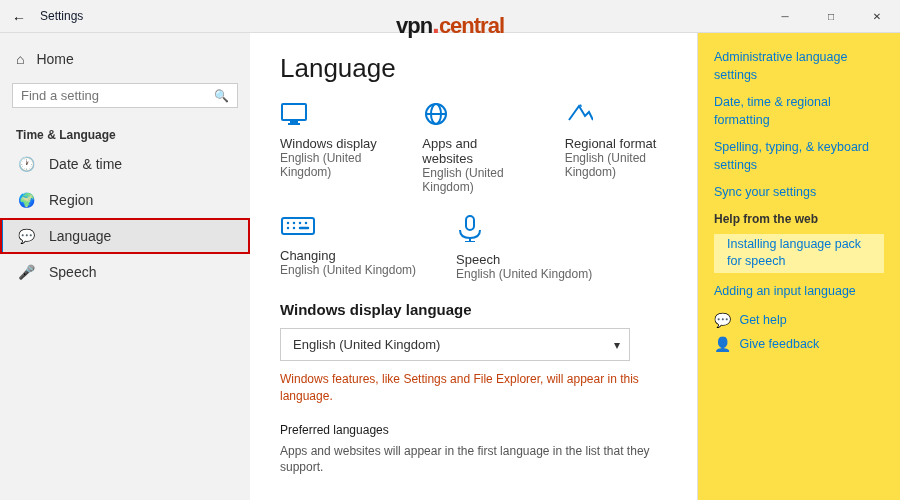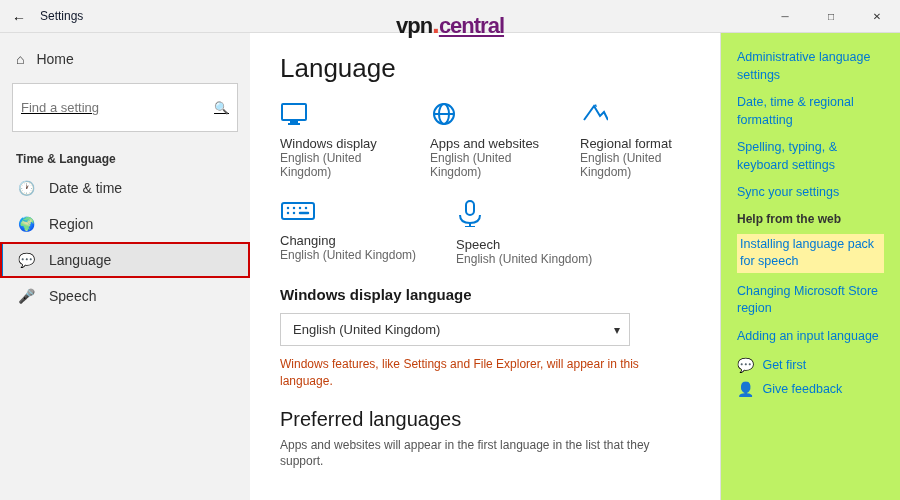--- a/index.html
+++ b/index.html
@@ -79,23 +79,22 @@
       font-size: 14px;
       color: #333;
     }
 
     .search-box {
       margin: 6px 12px 12px;
       display: flex;
       align-items: center;
       border: 1px solid #ccc;
       background: white;
-      padding: 16px 8px;
+      padding: 4px 8px;
       gap: 12px;
-      text-decoration: underline;
     }
     .search-box input {
       border: none;
       outline: none;
       font-size: 13px;
       flex: 1;
       color: #666;
       background: transparent;
     }
 
@@ -204,36 +203,36 @@
     }
 
     .description-text {
       font-size: 12px;
       color: #c2410c;
       margin-bottom: 18px;
       line-height: 1.4;
     }
 
     .preferred-heading {
-      font-size: 20px;
+      font-size: 12px;
       font-weight: 400;
       color: #1a1a1a;
       margin-bottom: 6px;
     }
     .preferred-desc {
       font-size: 12px;
       color: #555;
       margin-bottom: 12px;
       line-height: 1.4;
     }
 
     
     .right-panel {
-      width: 180px;
-      background: #bef264;
+      width: 203px;
+      background: #fde047;
       border-left: 1px solid #e0e0e0;
       padding: 16px 16px;
       overflow-y: auto;
       flex-shrink: 0;
     }
 
     .right-link {
       font-size: 12.5px;
       color: #0078d4;
       cursor: pointer;
@@ -273,21 +272,21 @@
       font-size: 22px;
       font-weight: 900;
       color: #1a1a1a;
       letter-spacing: -1px;
       pointer-events: none;
       z-index: 10;
       white-space: nowrap;
     }
     .watermark span.vpn { color: #1a1a1a; }
     .watermark span.dot { color: #e74c3c; font-size: 26px; }
-    .watermark span.central { color: #701a75; text-decoration: underline; }
+    .watermark span.central { color: #c2410c; }
 
     
     .sidebar-item.language-active {
       outline: 2px solid #cc0000;
       outline-offset: -2px;
     }
   </style>
 </head>
 <body>
 
@@ -420,28 +419,27 @@
 
   </div>
 
   <div class="right-panel">
     <a class="right-link">Administrative language settings</a>
     <a class="right-link">Date, time &amp; regional formatting</a>
     <a class="right-link">Spelling, typing, &amp; keyboard settings</a>
     <a class="right-link">Sync your settings</a>
 
     <div class="right-section-label">Help from the web</div>
-    <a class="right-link" style="background:#fff3a0;display:block;padding:2px 3px;">Installing language pack for speech</a>
-    <a class="right-link">Changing Microsoft Store region</a>
+    <a class="right-link" style="background:#fff3a0;display:block;padding:2px 13px;">Installing language pack for speech</a>
     <a class="right-link">Adding an input language</a>
 
     <div style="margin-top:12px;">
       <div class="right-panel-help-item">
         <span class="help-icon">💬</span>
-        <span>Get first</span>
+        <span>Get help</span>
       </div>
       <div class="right-panel-help-item">
         <span class="help-icon">👤</span>
         <span>Give feedback</span>
       </div>
     </div>
   </div>
 </div>
 
 </body></html>

